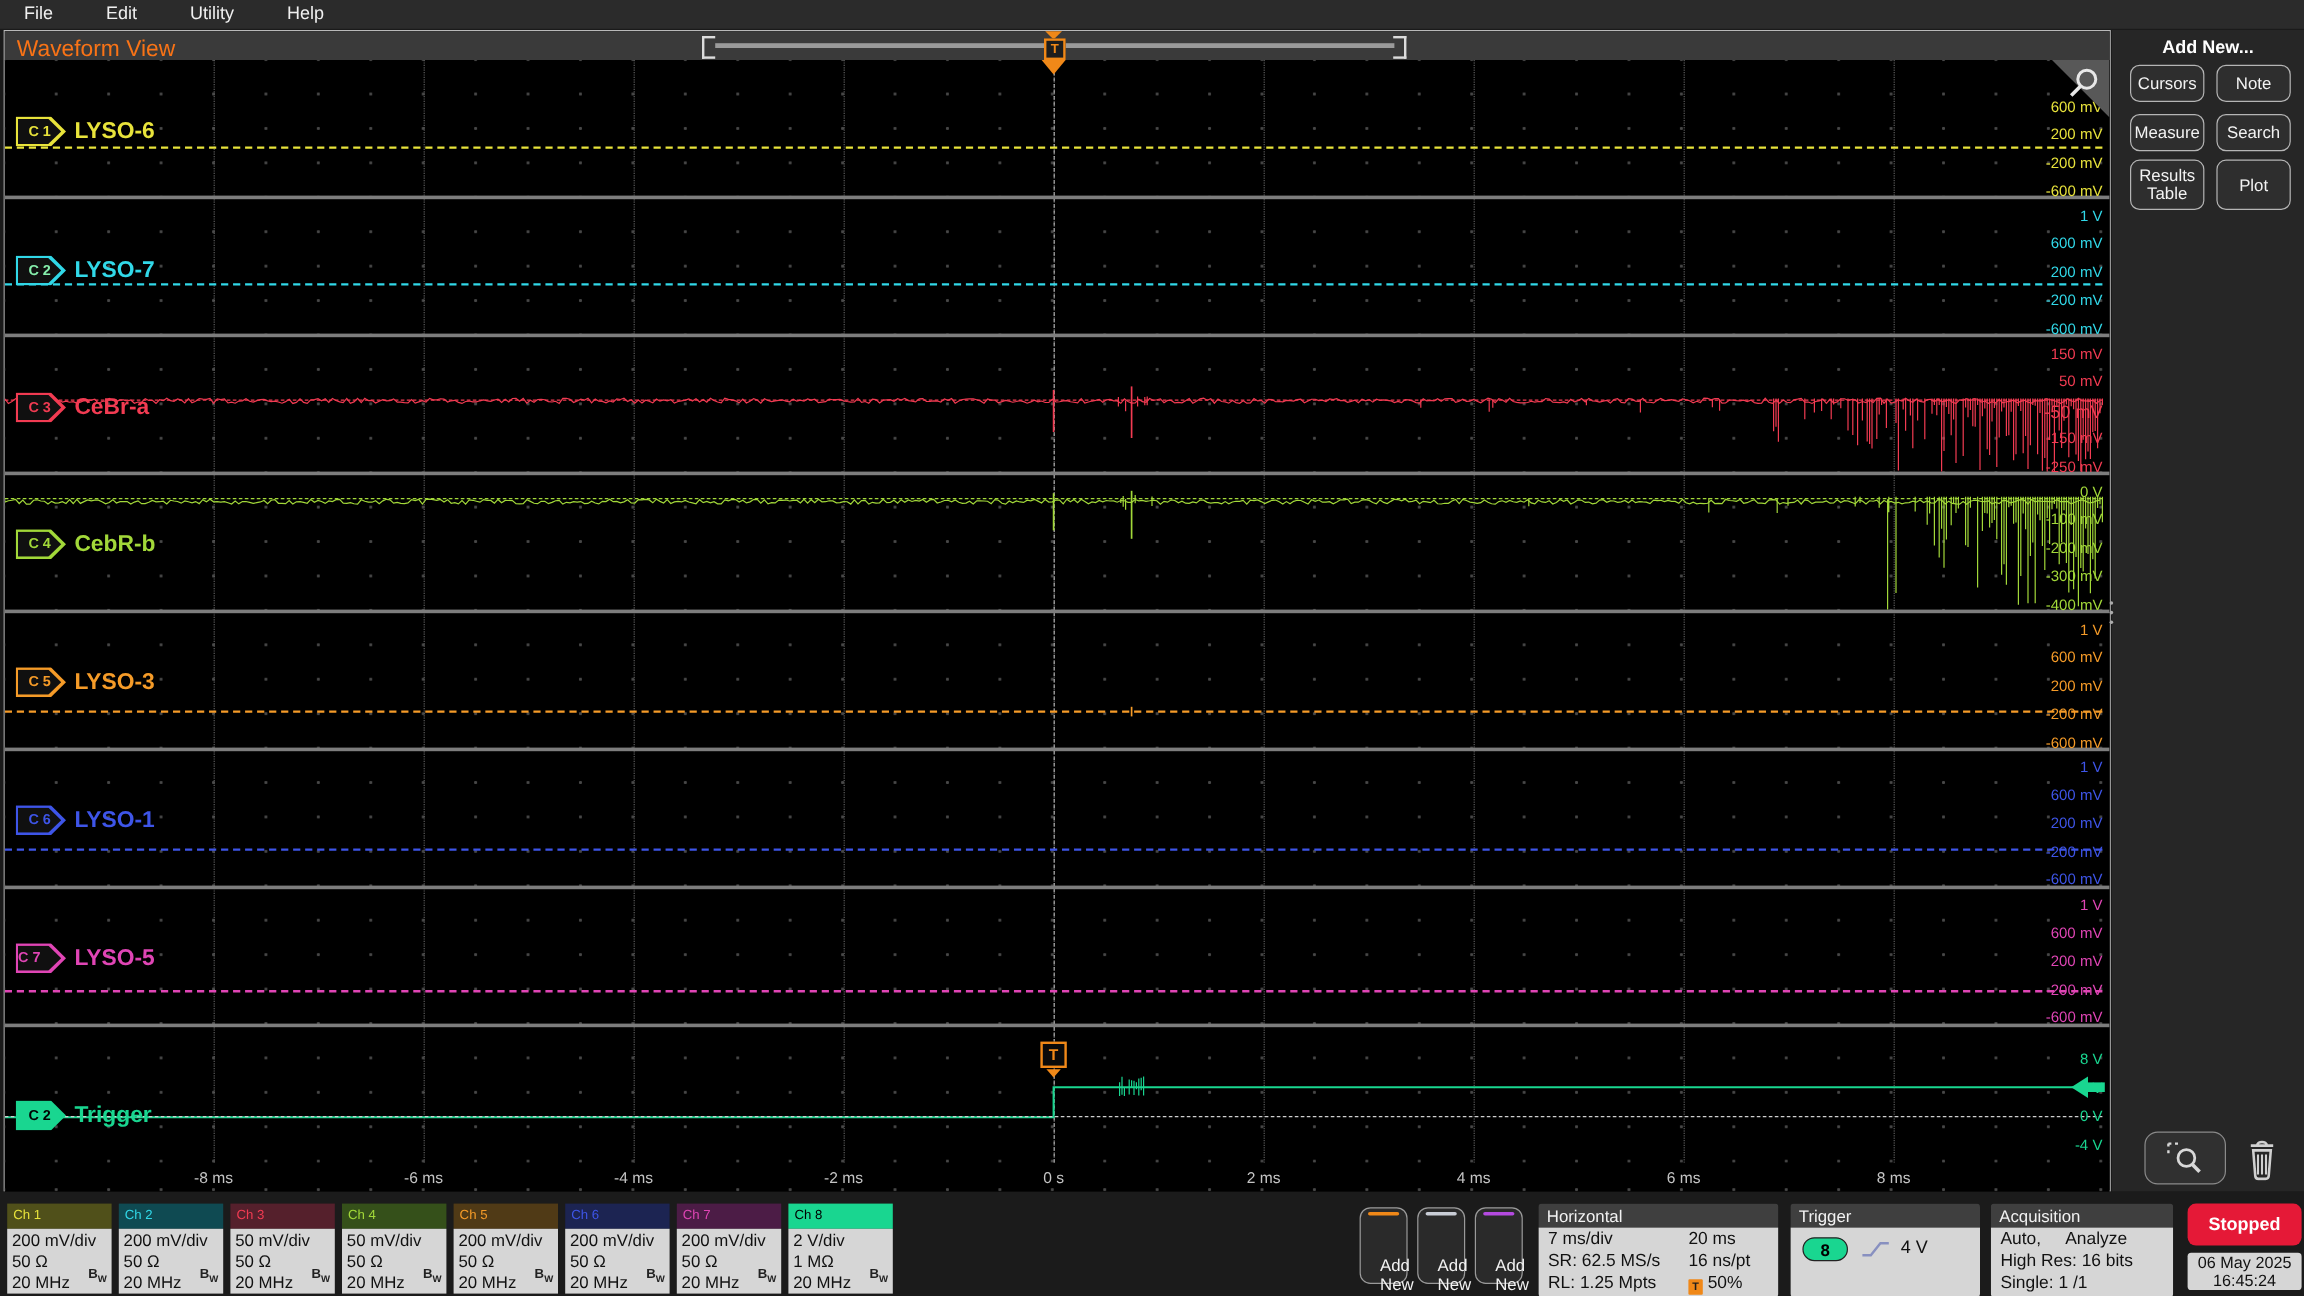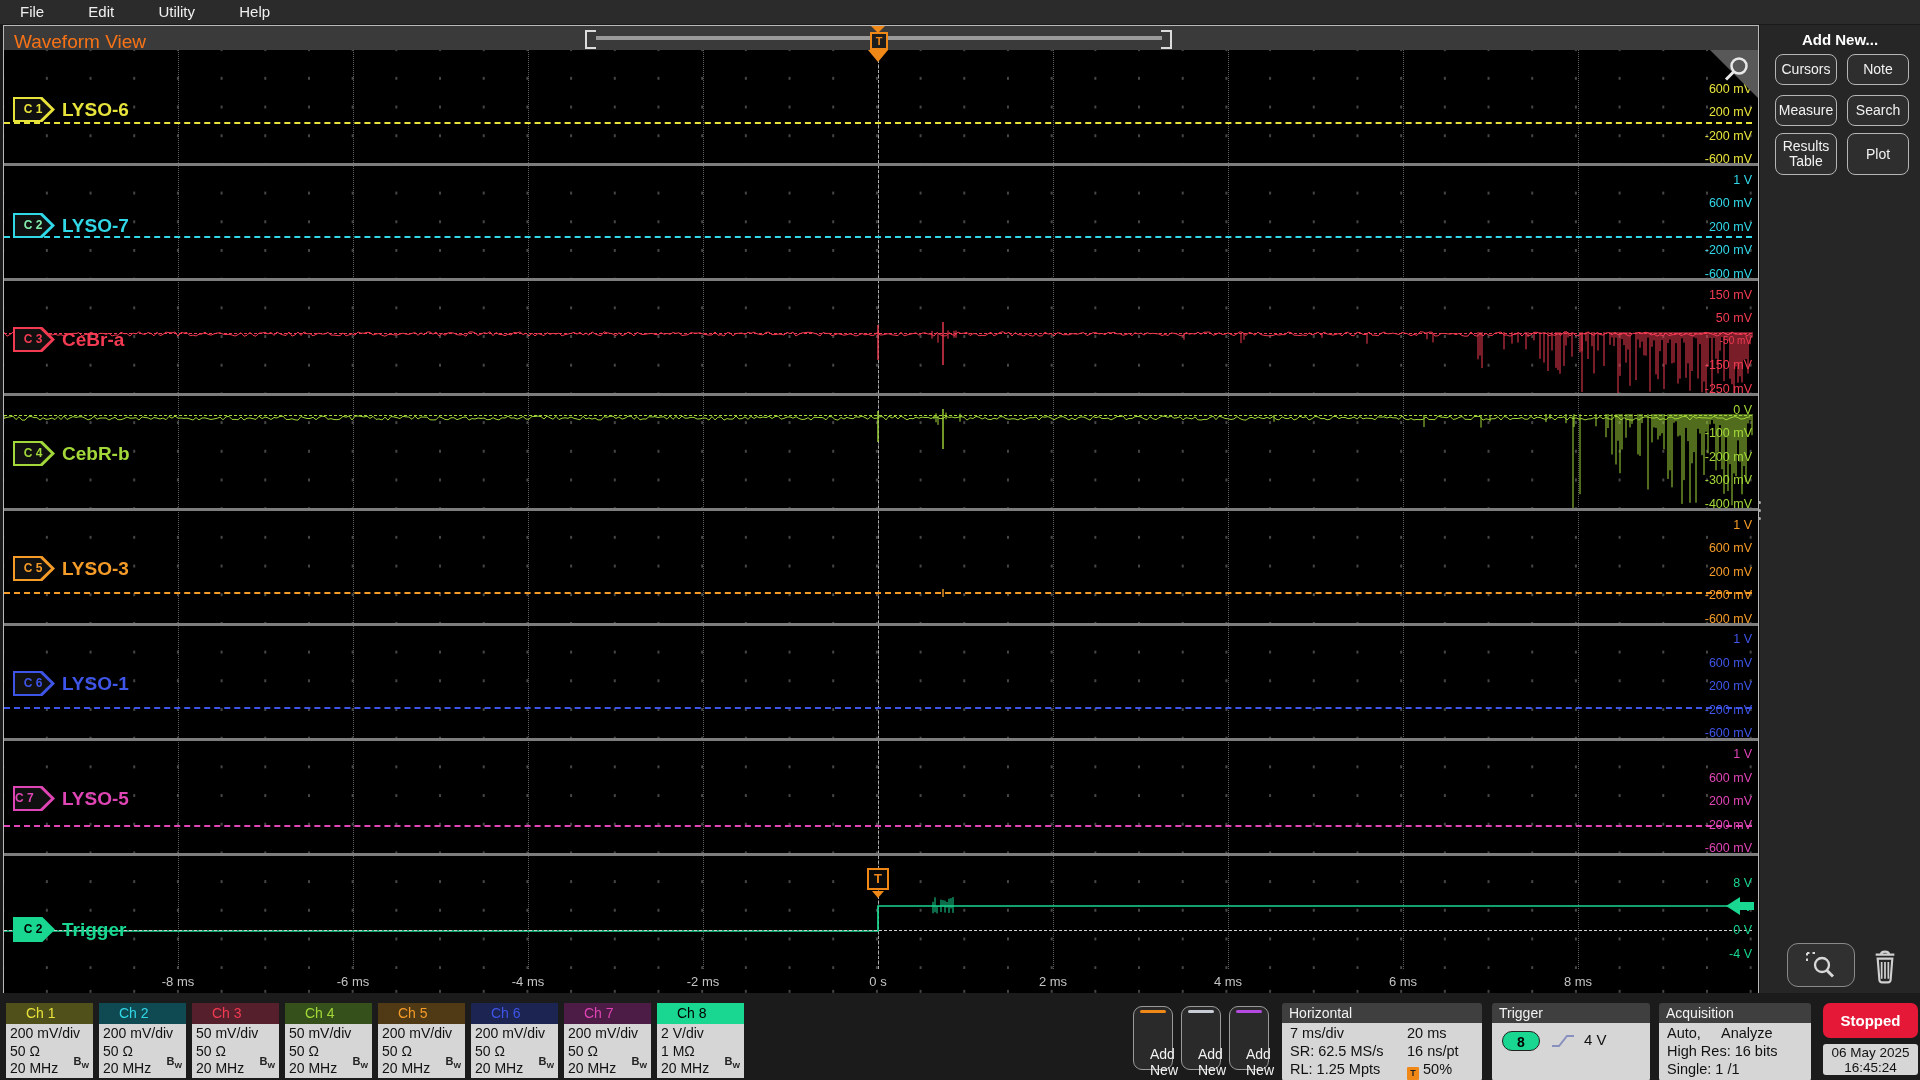--- a/index.html
+++ b/index.html
@@ -34,21 +34,21 @@
           color:#f2f2f2;font-size:14px;display:flex;align-items:center;justify-content:center;
           text-align:center;white-space:pre-line;line-height:15px;box-sizing:border-box;cursor:default;}
   .splitter{position:absolute;left:1755px;top:496px;width:8px;height:28px;z-index:9;}
   .splitter i{display:block;width:3px;height:3px;border-radius:50%;background:#ababab;margin:5px auto 0;}
   .zoombtn{position:absolute;left:27px;top:918px;width:66px;height:42px;background:#303030;
            border:1px solid #8a8a8a;border-radius:11px;display:flex;align-items:center;justify-content:center;}
   .trashbtn{position:absolute;left:102px;top:920px;width:46px;height:42px;display:flex;align-items:center;justify-content:center;}
   .bottombar{position:absolute;left:0;top:993px;width:1920px;height:87px;background:#1b1b1b;}
   #bottom-badges{position:absolute;left:6px;top:10px;display:flex;gap:6px;}
   .chcard{width:87px;cursor:default;}
-  .chcard .hd{height:21px;font-size:14px;line-height:21px;padding-left:20px;box-sizing:border-box;}
+  .chcard .hd{height:21px;font-size:11px;line-height:21px;padding-left:5px;box-sizing:border-box;}
   .chcard .bd{height:54px;background:#d6d6d6;color:#111;font-size:14px;line-height:17.5px;
               padding:1px 4px;box-sizing:border-box;position:relative;}
   .bwico{position:absolute;right:4px;bottom:3px;color:#222;font-size:11px;font-weight:bold;}
   .bwico sub{font-size:8px;}
   .addbtn{position:absolute;top:13px;width:40px;height:64px;background:#2a2a2a;border:1px solid #9a9a9a;
           border-radius:9px;color:#f2f2f2;font-size:14px;line-height:16px;text-align:center;
           white-space:pre-line;padding-top:7px;box-sizing:border-box;padding-left:16px;}
   .addbtn .accent{position:absolute;left:50%;top:3px;transform:translateX(-50%);width:26px;height:3px;border-radius:2px;}
   .panel{position:absolute;top:10px;border-radius:3px;overflow:hidden;}
   .panel .phd{height:20px;background:#3f3f3f;color:#f2f2f2;font-size:14px;line-height:20px;padding-left:7px;}
@@ -132,21 +132,21 @@
       <div style="position: absolute; right: 6px; top: 193.375px; color: rgb(49, 216, 232); font-size: 12.5px; z-index: 3;">-200 mV</div>
       <div style="position: absolute; right: 6px; top: 216.875px; color: rgb(49, 216, 232); font-size: 12.5px; z-index: 3;">-600 mV</div>
       <div style="position: absolute; left: 9px; top: 163px; width: 42px; height: 25px; clip-path: polygon(0px 0px, 70% 0px, 100% 50%, 70% 100%, 0px 100%); background: rgb(49, 216, 232); z-index: 4;">
         <div style="position: absolute; left: 2px; top: 2px; width: 36px; height: 21px; clip-path: polygon(0px 0px, 70% 0px, 100% 50%, 70% 100%, 0px 100%); background: rgb(16, 16, 16); color: #86efac; font-size: 12px; font-weight: bold; text-align: center; line-height: 21px;">C 2</div>
       </div>
       <div style="position: absolute; left: 58px; top: 162px; color: rgb(49, 216, 232); font-size: 19px; font-weight: bold; line-height: 27px; z-index: 4;">LYSO-7</div>
       <div style="position: absolute; left: 0px; top: 186px; width: 1748px; height: 0px; border-top: 2px dashed rgb(49, 216, 232); z-index: 2;"></div>
       <div style="position: absolute; left: 0px; top: 228.25px; width: 1754px; height: 3px; background: rgb(125, 125, 125); z-index: 1;"></div>
       <div style="position: absolute; right: 6px; top: 237.75px; color: rgb(242, 59, 82); font-size: 12.5px; z-index: 3;">150 mV</div>
       <div style="position: absolute; right: 6px; top: 261.25px; color: rgb(242, 59, 82); font-size: 12.5px; z-index: 3;">50 mV</div>
-      <div style="position: absolute; right: 6px; top: 284.75px; color: rgb(242, 59, 82); font-size: 10px; z-index: 3;">-50 mV</div>
+      <div style="position: absolute; right: 6px; top: 284.75px; color: rgb(242, 59, 82); font-size: 15px; z-index: 3;">-50 mV</div>
       <div style="position: absolute; right: 6px; top: 308.25px; color: rgb(242, 59, 82); font-size: 12.5px; z-index: 3;">-150 mV</div>
       <div style="position: absolute; right: 6px; top: 331.75px; color: rgb(242, 59, 82); font-size: 12.5px; z-index: 3;">-250 mV</div>
       <div style="position: absolute; left: 9px; top: 277px; width: 42px; height: 25px; clip-path: polygon(0px 0px, 70% 0px, 100% 50%, 70% 100%, 0px 100%); background: rgb(242, 59, 82); z-index: 4;">
         <div style="position: absolute; left: 2px; top: 2px; width: 36px; height: 21px; clip-path: polygon(0px 0px, 70% 0px, 100% 50%, 70% 100%, 0px 100%); background: rgb(16, 16, 16); color: rgb(242, 59, 82); font-size: 12px; font-weight: bold; text-align: center; line-height: 21px;">C 3</div>
       </div>
       <div style="position: absolute; left: 58px; top: 276px; color: rgb(242, 59, 82); font-size: 19px; font-weight: bold; line-height: 27px; z-index: 4;">CeBr-a</div>
       <div style="position: absolute; left: 0px; top: 283px; width: 1748px; height: 0px; border-top: 1.5px dashed rgb(242, 59, 82); z-index: 2;"></div>
       <div style="position: absolute; left: 0px; top: 343.125px; width: 1754px; height: 3px; background: rgb(125, 125, 125); z-index: 1;"></div>
       <div style="position: absolute; right: 6px; top: 352.625px; color: rgb(162, 216, 57); font-size: 12.5px; z-index: 3;">0 V</div>
       <div style="position: absolute; right: 6px; top: 376.125px; color: rgb(162, 216, 57); font-size: 12.5px; z-index: 3;">-100 mV</div>

